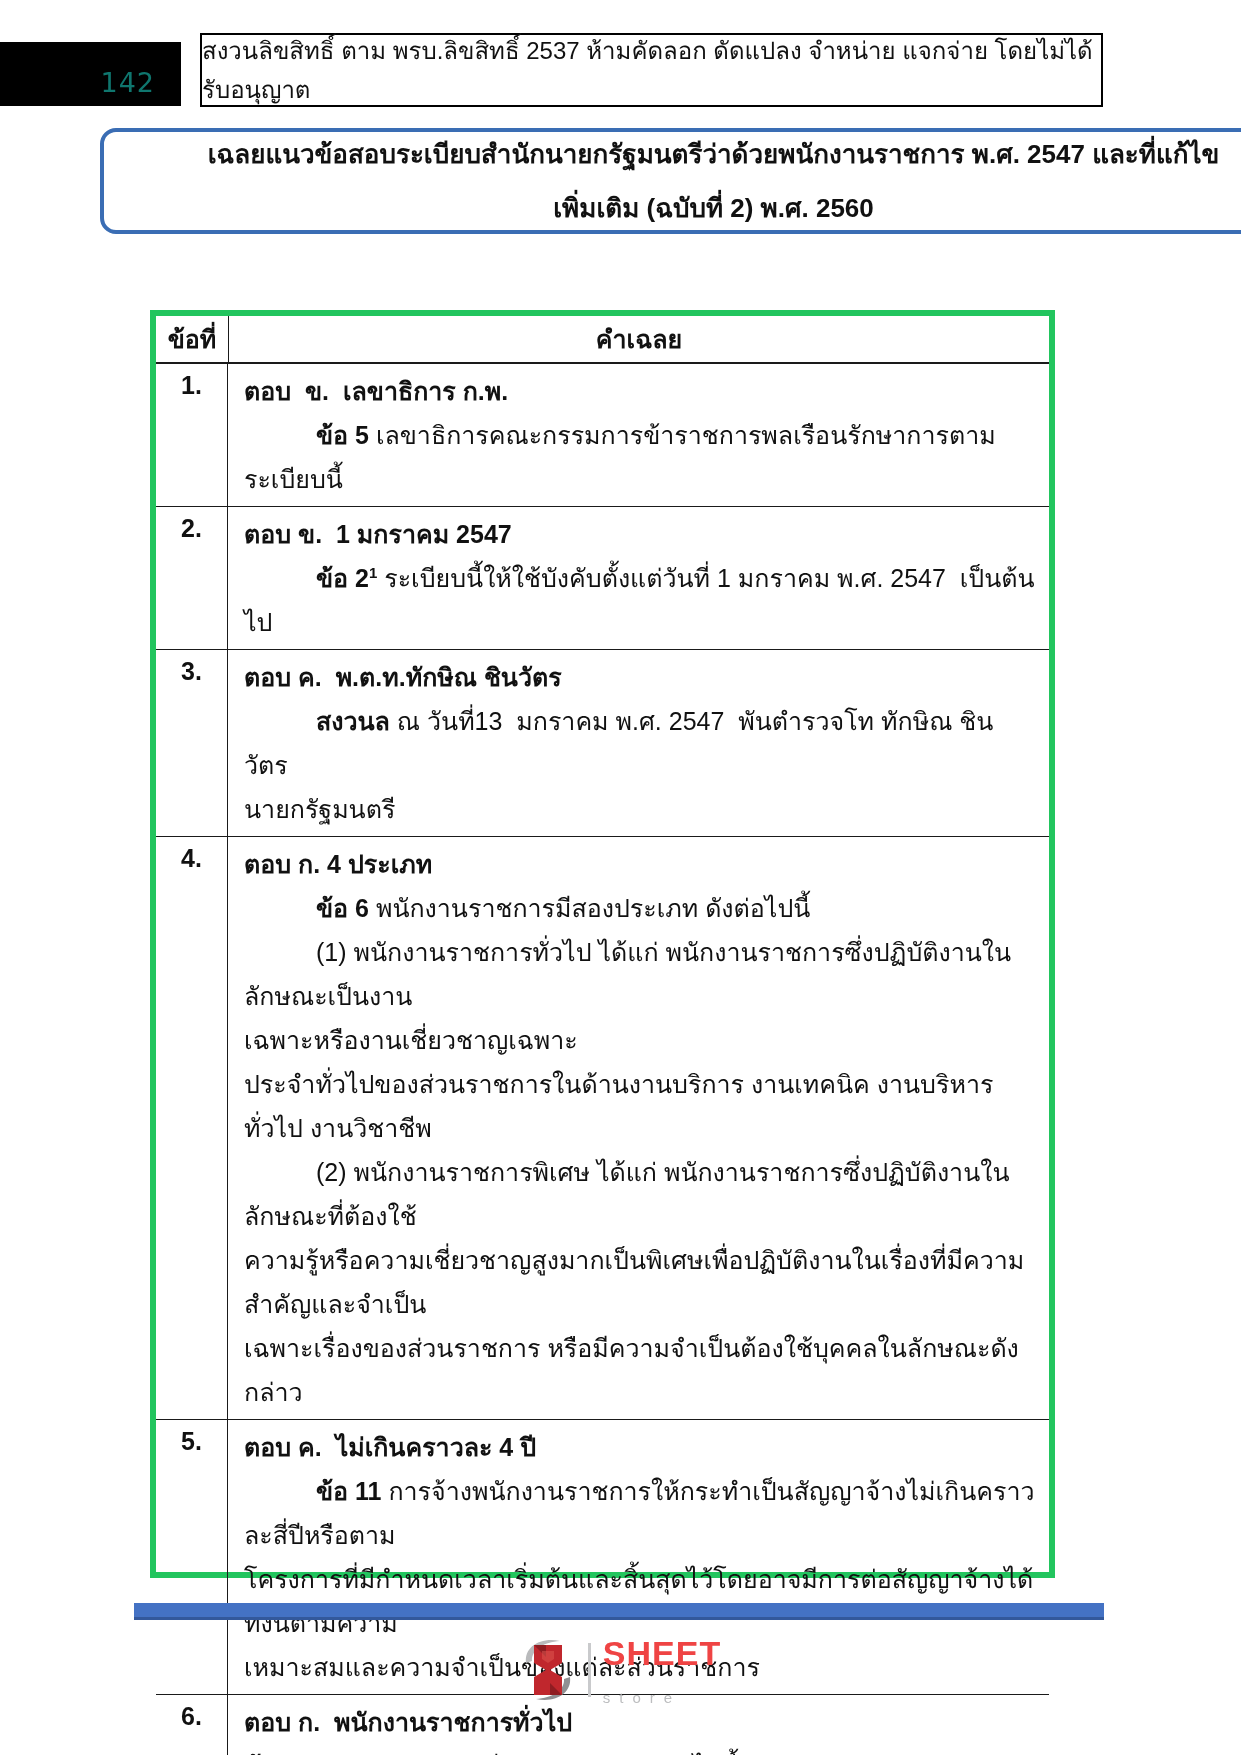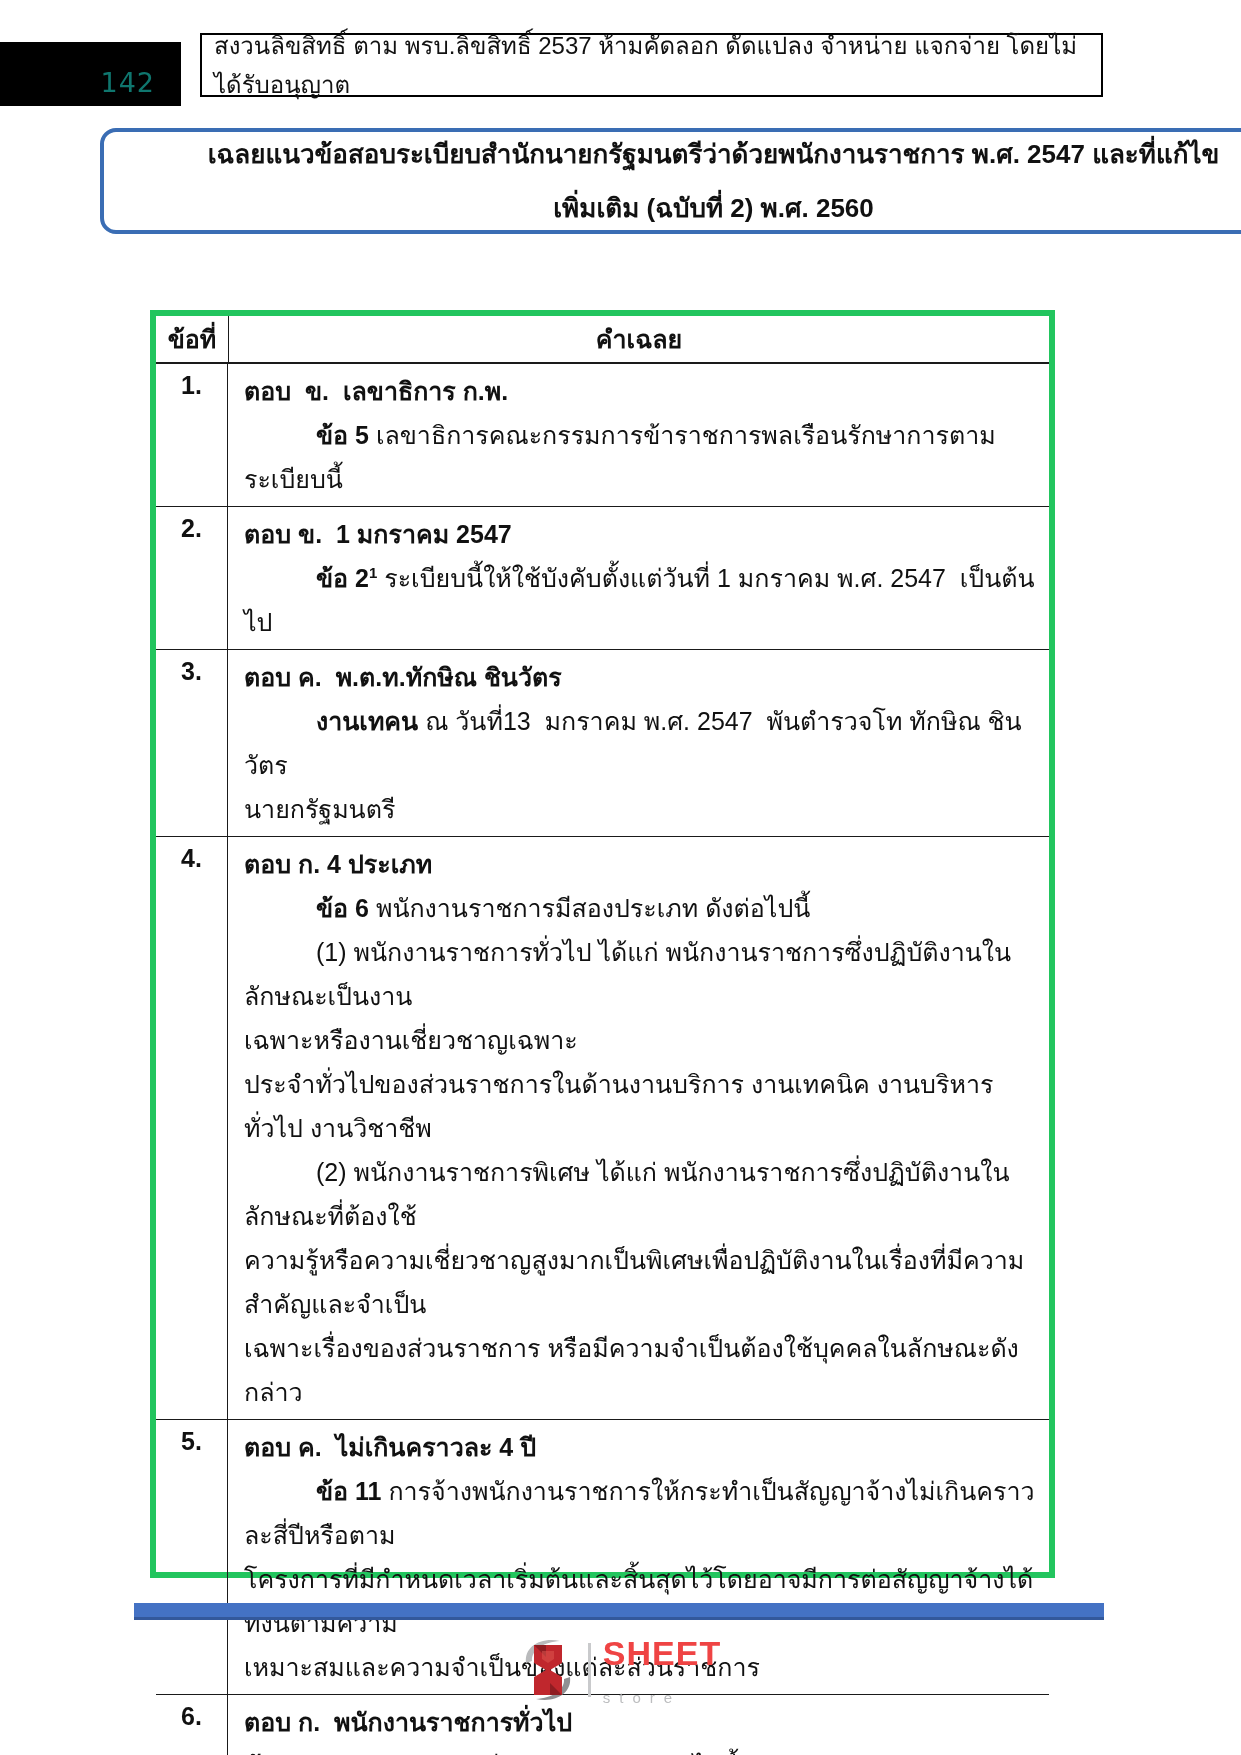--- a/index.html
+++ b/index.html
@@ -15,25 +15,24 @@
   .pageno-box{
     position:absolute;left:0;top:42px;width:181px;height:64px;
     background:#000;color:#0f766e;
     display:flex;align-items:flex-end;justify-content:flex-end;
     padding:0 26px 8px 0;box-sizing:border-box;
     font-size:27px;letter-spacing:1px;
     font-family:"DejaVu Sans","Liberation Sans",sans-serif;
   }
   
   .copyright-box{
-    position:absolute;left:200px;top:33px;width:903px;height:64px;
+    position:absolute;left:200px;top:33px;width:903px;height:74px;
     border:2px solid #000;box-sizing:border-box;
     display:flex;align-items:center;justify-content:center;
     font-size:24px;
-    padding-left:12px;
   }
   
   .title-box{
     position:absolute;left:100px;top:128px;width:1227px;height:106px;
     border:4px solid #3a6db4;border-radius:16px;box-sizing:border-box;
     display:flex;flex-direction:column;align-items:center;justify-content:space-between;
     font-size:26px;font-weight:bold;line-height:44px;text-align:center;
     background:#fff;
   }
   
@@ -125,21 +124,21 @@
         <div class="col-no">2.</div>
         <div class="col-answer">
           <div class="answer-line"><span class="seg-bold">ตอบ ข.&nbsp; 1 มกราคม 2547</span></div>
           <div class="answer-line indent"><span class="seg-bold">ข้อ 2</span><span class="seg-sup">1</span><span> ระเบียบนี้ให้ใช้บังคับตั้งแต่วันที่ 1 มกราคม พ.ศ. 2547&nbsp; เป็นต้นไป</span></div>
         </div>
       </div>
       <div class="t-row">
         <div class="col-no">3.</div>
         <div class="col-answer">
           <div class="answer-line"><span class="seg-bold">ตอบ ค.&nbsp; พ.ต.ท.ทักษิณ ชินวัตร</span></div>
-          <div class="answer-line indent"><span class="seg-bold">งานเทคน</span><span> ณ วันที่13&nbsp; มกราคม พ.ศ. 2547&nbsp; พันตำรวจโท ทักษิณ ชินวัตร</span></div>
+          <div class="answer-line indent"><span class="seg-bold">สงวนล</span><span> ณ วันที่13&nbsp; มกราคม พ.ศ. 2547&nbsp; พันตำรวจโท ทักษิณ ชินวัตร</span></div>
           <div class="answer-line"><span>นายกรัฐมนตรี</span></div>
         </div>
       </div>
       <div class="t-row">
         <div class="col-no">4.</div>
         <div class="col-answer">
           <div class="answer-line"><span class="seg-bold">ตอบ ก. 4 ประเภท</span></div>
           <div class="answer-line indent"><span class="seg-bold">ข้อ 6</span><span> พนักงานราชการมีสองประเภท ดังต่อไปนี้</span></div>
           <div class="answer-line indent"><span>(1) พนักงานราชการทั่วไป ได้แก่ พนักงานราชการซึ่งปฏิบัติงานในลักษณะเป็นงาน</span></div>
           <div class="answer-line"><span>เฉพาะหรืองานเชี่ยวชาญเฉพาะ</span></div>

